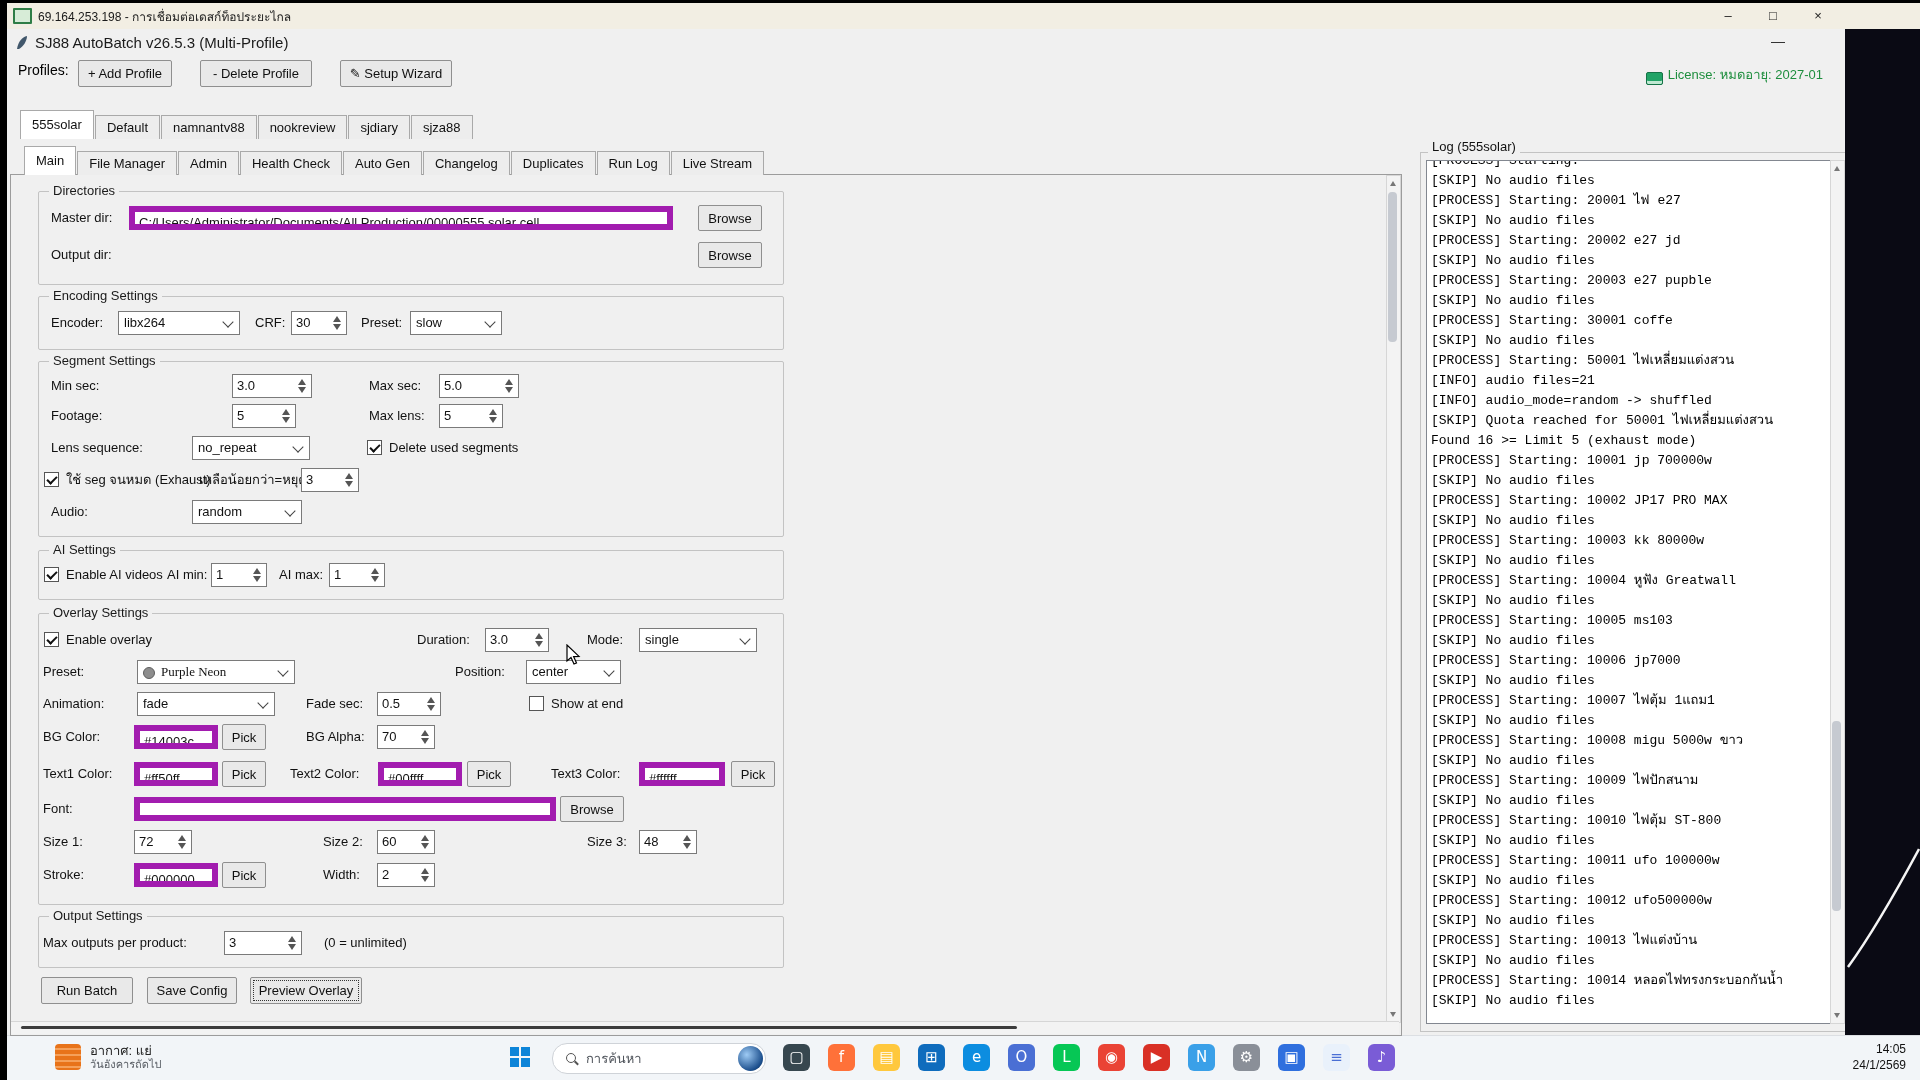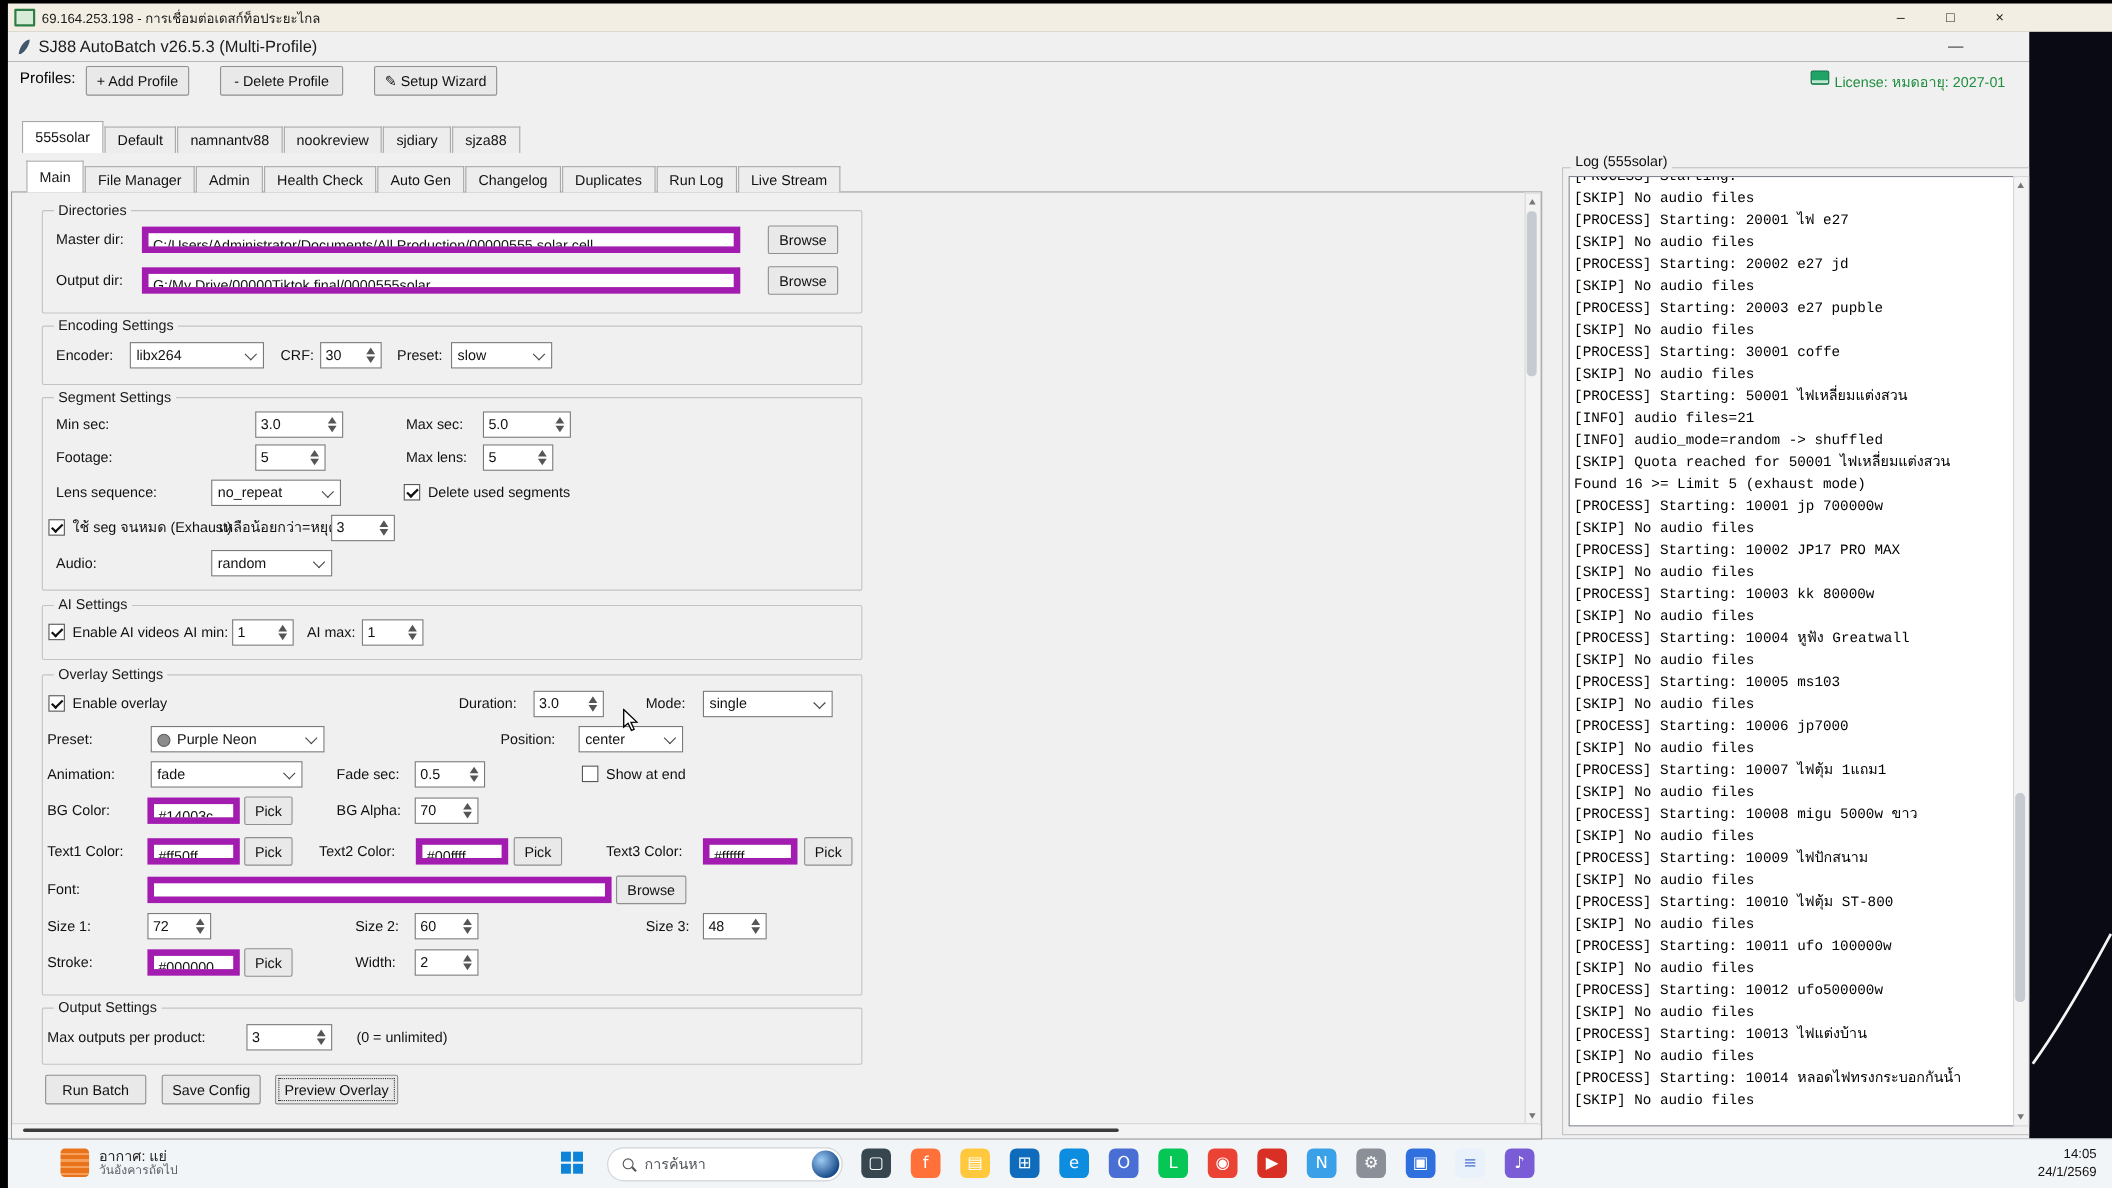--- a/index.html
+++ b/index.html
@@ -18,21 +18,21 @@
   .app-title{font-size:15px;color:#1a1a1a;margin-left:6px;}
   .app-min{position:absolute;left:1761px;top:29px;width:34px;height:27px;text-align:center;
            line-height:25px;font-size:14px;color:#333;}
 
   .session{position:absolute;left:7px;top:56px;width:1838px;height:979px;background:#f0f0f0;}
 
   
   .plabel{position:absolute;left:11px;top:6px;font-size:14px;color:#000000;}
   .btn{position:absolute;height:27px;background:#e9e9e9;border:1px solid #8f8f8f;border-radius:2px;
        font-size:13px;color:#111;text-align:center;line-height:25px;box-sizing:border-box;}
-  .license{position:absolute;right:22px;top:8px;font-size:13px;color:#1e8e3e;display:flex;align-items:flex-start;gap:5px;}
+  .license{position:absolute;right:22px;top:8px;font-size:13px;color:#1e8e3e;display:flex;align-items:flex-end;gap:5px;}
   .lic-icon{width:15px;height:11px;background:#21a366;border-radius:2px;border:1px solid #157347;
             box-shadow:inset 0 -3px 0 #bfe8d2;}
 
   
   .tabs{position:absolute;display:flex;align-items:flex-end;z-index:3;}
   .tabs .tab{background:#ededed;border:1px solid #a9a9a9;border-bottom:none;padding:0 11px;height:23px;
              line-height:23px;font-size:13px;margin-right:1px;color:#111;white-space:nowrap;}
   .tabs .tab.active{background:#fff;height:28px;line-height:28px;}
 
   
@@ -51,21 +51,21 @@
         line-height:22px;padding:0 18px 0 4px;white-space:nowrap;overflow:hidden;box-sizing:border-box;}
   .spin::before{content:"";position:absolute;right:5px;top:4px;border-left:4px solid transparent;
                 border-right:4px solid transparent;border-bottom:6px solid #555;}
   .spin::after{content:"";position:absolute;right:5px;bottom:4px;border-left:4px solid transparent;
                border-right:4px solid transparent;border-top:6px solid #555;}
   .cb{position:absolute;width:15px;height:15px;background:#fff;border:1px solid #555;box-sizing:border-box;}
   .cb.checked::after{content:"";position:absolute;left:2px;top:3px;width:8px;height:4px;
                      border-left:2px solid #111;border-bottom:2px solid #111;transform:rotate(-45deg);}
   .preset-dot{position:absolute;left:5px;top:6px;width:10px;height:10px;border-radius:50%;
               background:#8d8d8d;border:1px solid #5e5e5e;}
-  .combo.has-dot{padding-left:23px;}
+  .combo.has-dot{padding-left:23px;font-family:Liberation Serif, serif;}
   .focusdot{outline:1px dotted #333;outline-offset:-4px;}
 
   
   .vsb{position:absolute;width:13px;background:#f3f3f3;border:1px solid #d6d6d6;}
   .vsb .thumb{position:absolute;left:1px;width:9px;background:#c6cad1;border-radius:4px;}
   .vsb .arr{position:absolute;left:3px;width:0;height:0;border-left:3.5px solid transparent;border-right:3.5px solid transparent;}
   .hsb{position:absolute;height:12px;background:#f3f3f3;border-top:1px solid #d6d6d6;}
   .hsb .thumb{position:absolute;top:4px;height:3px;background:#3c3c3c;border-radius:2px;}
 
   
@@ -166,21 +166,20 @@
       </div>
 
     <div class="panel">
 
       <div class="gbox" style="top:16px;height:92px;">
         <span class="gtitle">Directories</span>
         <span class="lbl" style="left:12px;top:14px;">Master dir:</span>
         <div class="tin" style="left:90px;top:14px;width:544px;">C:/Users/Administrator/Documents/All Production/00000555 solar cell</div>
         <div class="btn" style="left:659px;top:13px;width:64px;height:26px;">Browse</div>
         <span class="lbl" style="left:12px;top:51px;">Output dir:</span>
-        <div class="tin" style="left:90px;top:51px;width:544px;">G:/My Drive/00000Tiktok final/0000555solar</div>
         <div class="btn" style="left:659px;top:50px;width:64px;height:26px;">Browse</div>
       </div>
 
       <div class="gbox" style="top:121px;height:52px;">
         <span class="gtitle">Encoding Settings</span>
         <span class="lbl" style="left:12px;top:14px;">Encoder:</span>
         <div class="combo" style="left:79px;top:14px;width:122px;"><span>libx264</span></div>
         <span class="lbl" style="left:216px;top:14px;">CRF:</span>
         <div class="spin" style="left:252px;top:14px;width:56px;"><span>30</span></div>
         <span class="lbl" style="left:322px;top:14px;">Preset:</span>

